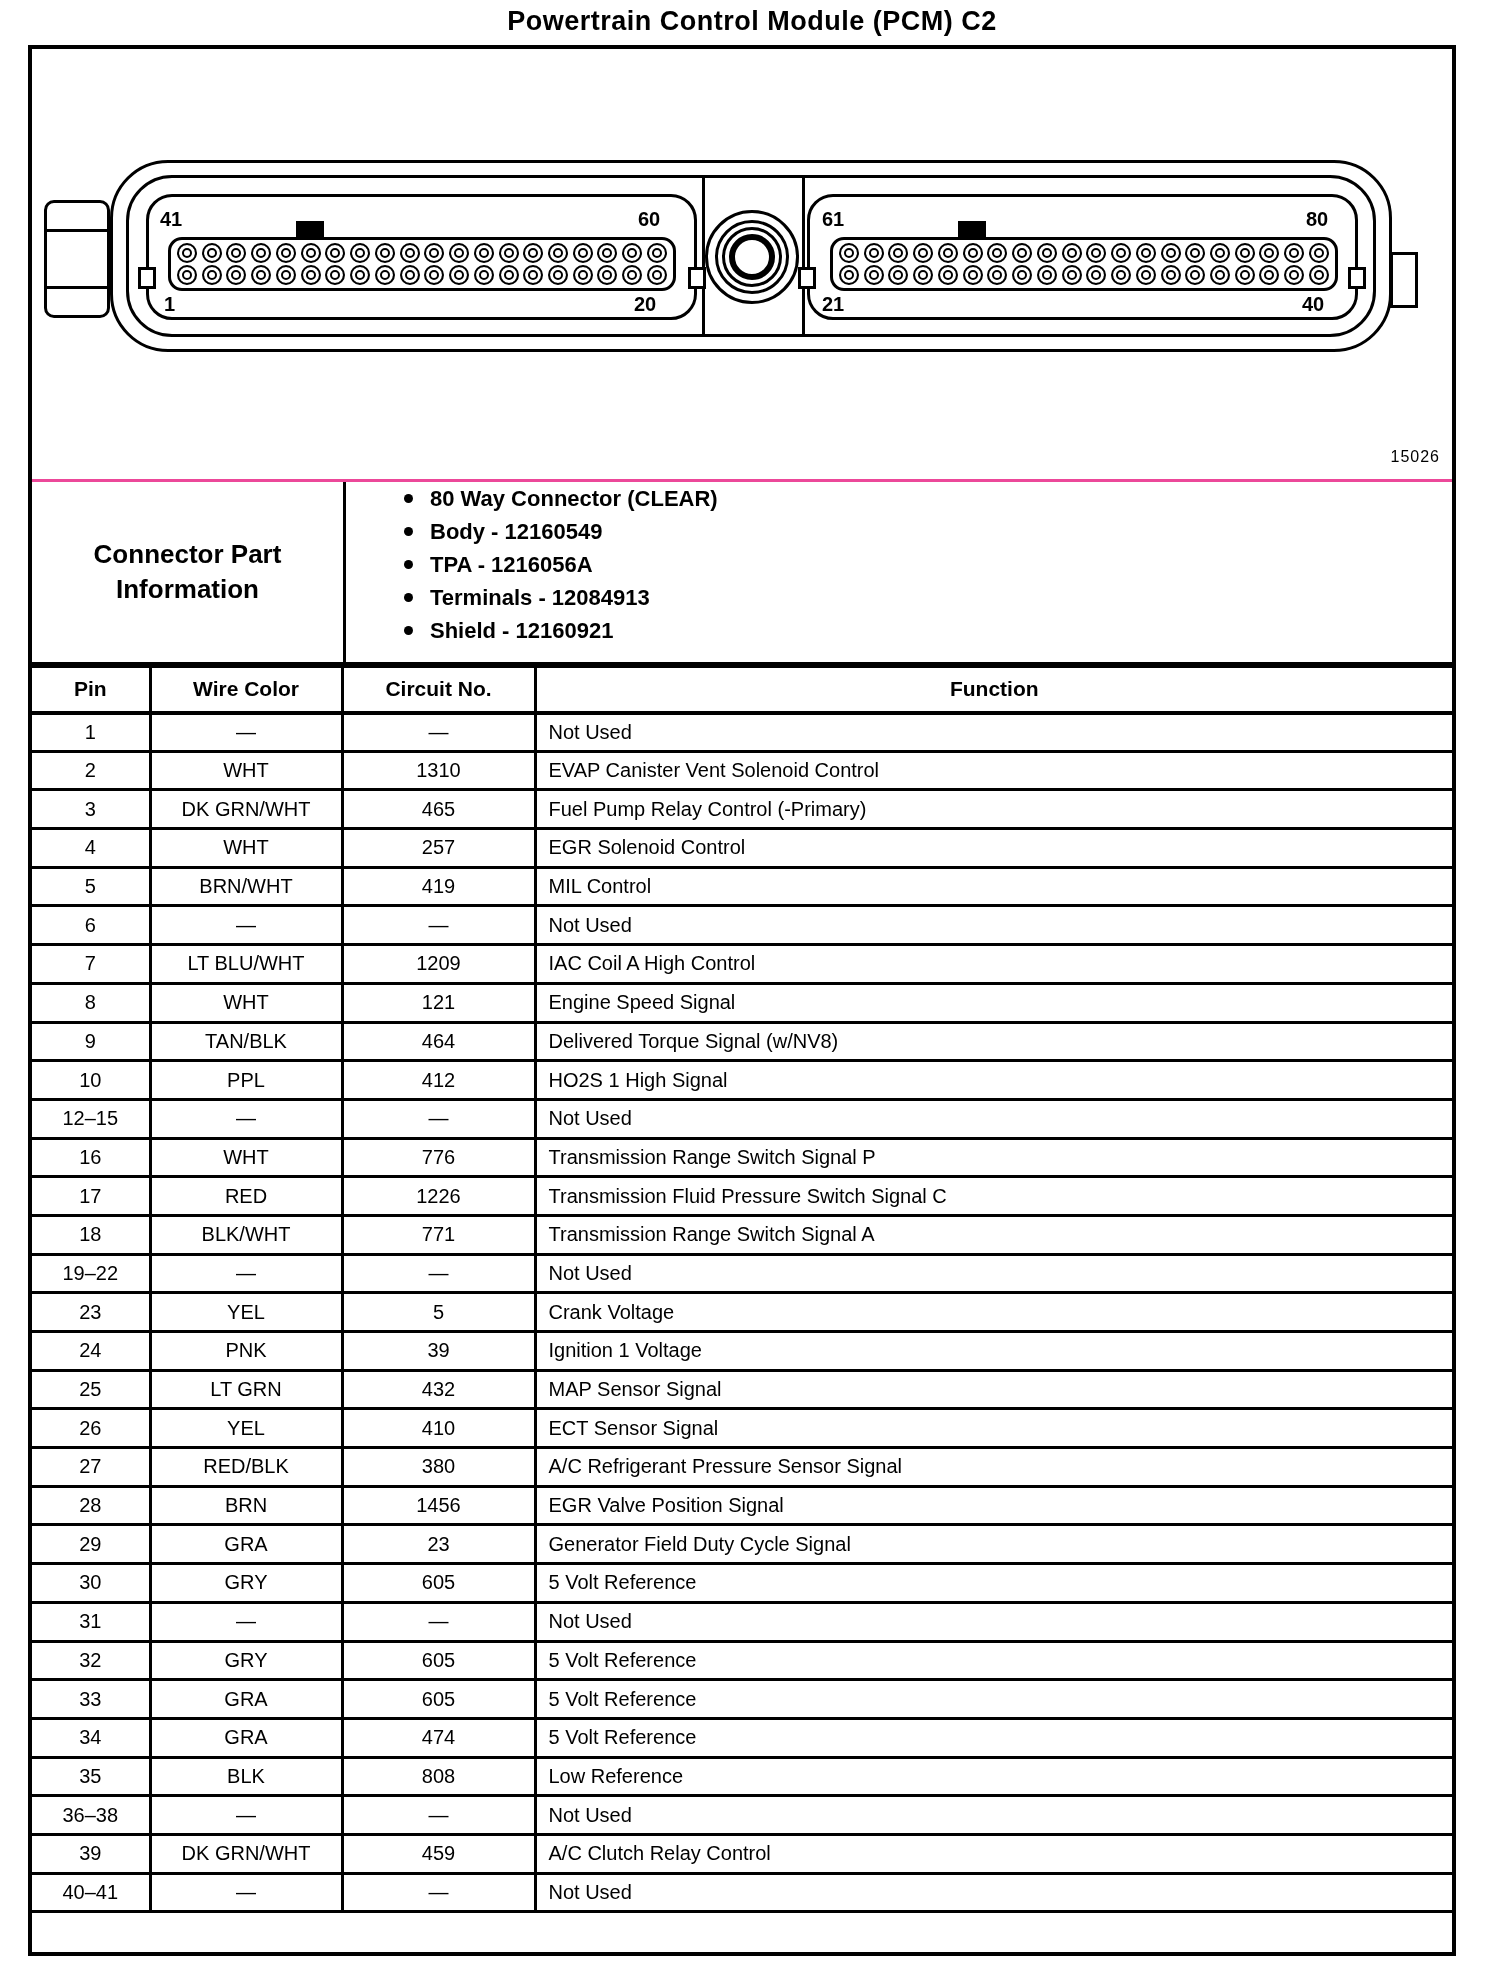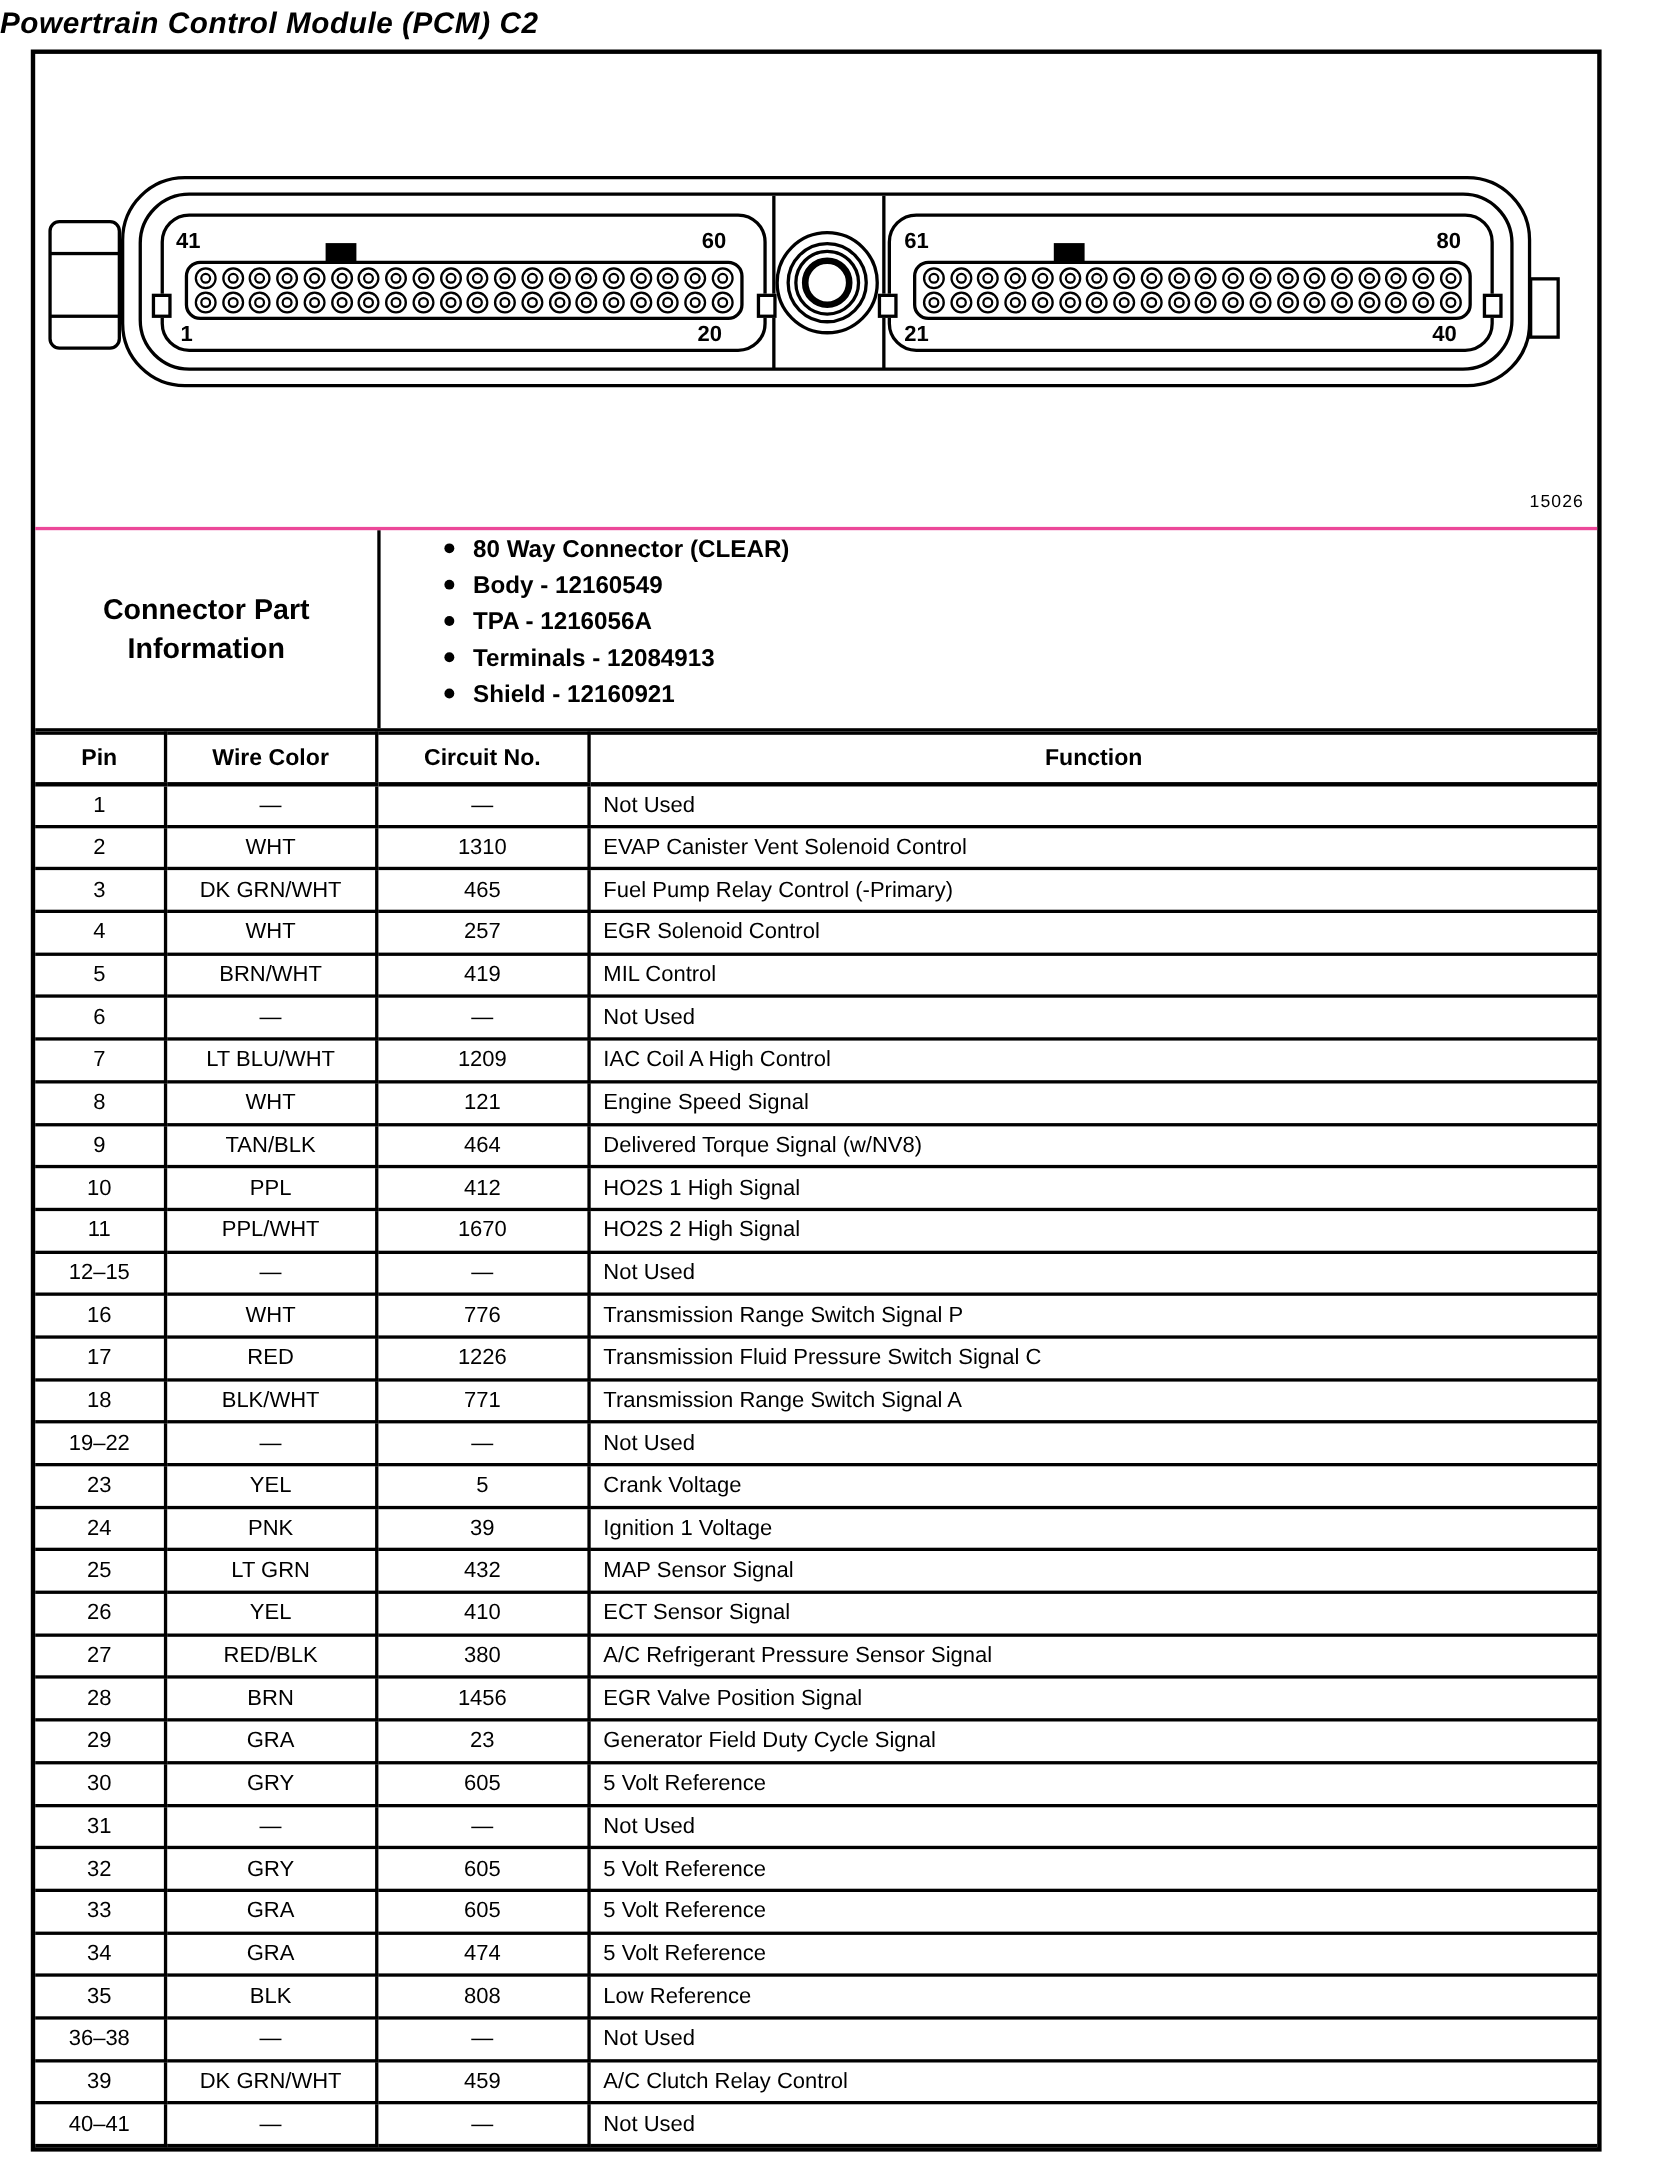--- a/index.html
+++ b/index.html
@@ -4,21 +4,21 @@
 <style>
   * { margin:0; padding:0; box-sizing:border-box; }
   html,body { background:#fff; }
   body {
     width:1504px; height:1968px; position:relative; overflow:hidden;
     font-family:"Liberation Sans", sans-serif; color:#000;
   }
   
   .page-title {
     position:absolute; top:6px; left:0; width:100%;
-    text-align:left; font-size:27px; font-weight:bold; letter-spacing:.5px;font-style:italic;
+    text-align:center; font-size:27px; font-weight:bold; letter-spacing:.5px;
   }
   
   .doc-box {
     position:absolute; left:28px; top:45px; width:1428px; height:1911px;
     border:4px solid #000; background:#fff;
   }
   
   .figure-cell { position:relative; width:100%; height:433px; border-bottom:3px solid #ec4899; }
   .fig-number { position:absolute; right:12px; top:399px; font-size:16px; letter-spacing:1px; }
   .shell, .inner-box, .pin-block, .ear {
@@ -308,26 +308,20 @@
           <td>464</td>
           <td>Delivered Torque Signal (w/NV8)</td>
         </tr>
         <tr>
           <td>10</td>
           <td>PPL</td>
           <td>412</td>
           <td>HO2S 1 High Signal</td>
         </tr>
         <tr>
-          <td>11</td>
-          <td>PPL/WHT</td>
-          <td>1670</td>
-          <td>HO2S 2 High Signal</td>
-        </tr>
-        <tr>
           <td>12–15</td>
           <td>—</td>
           <td>—</td>
           <td>Not Used</td>
         </tr>
         <tr>
           <td>16</td>
           <td>WHT</td>
           <td>776</td>
           <td>Transmission Range Switch Signal P</td>

